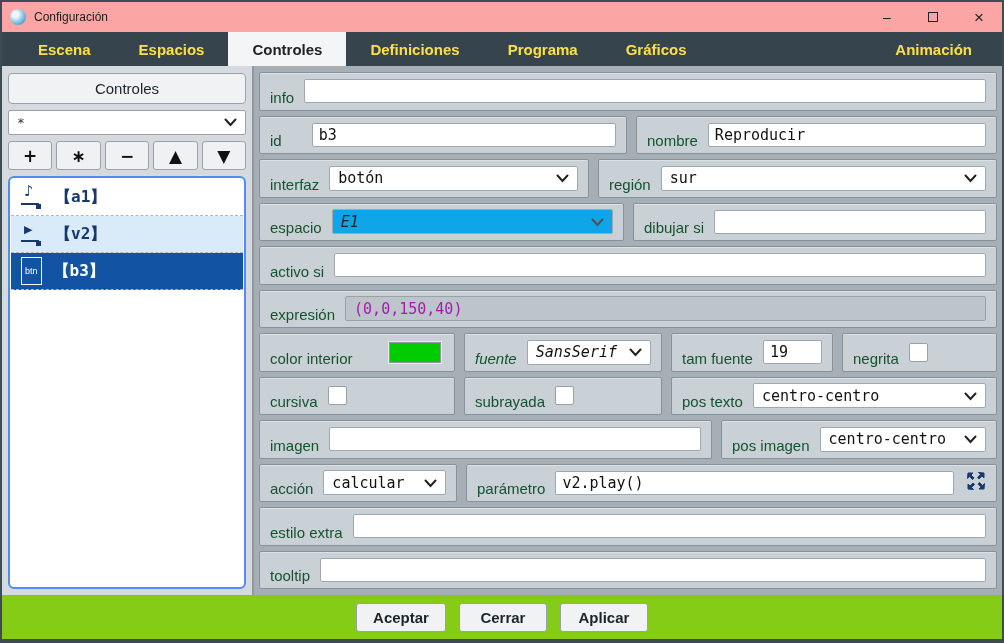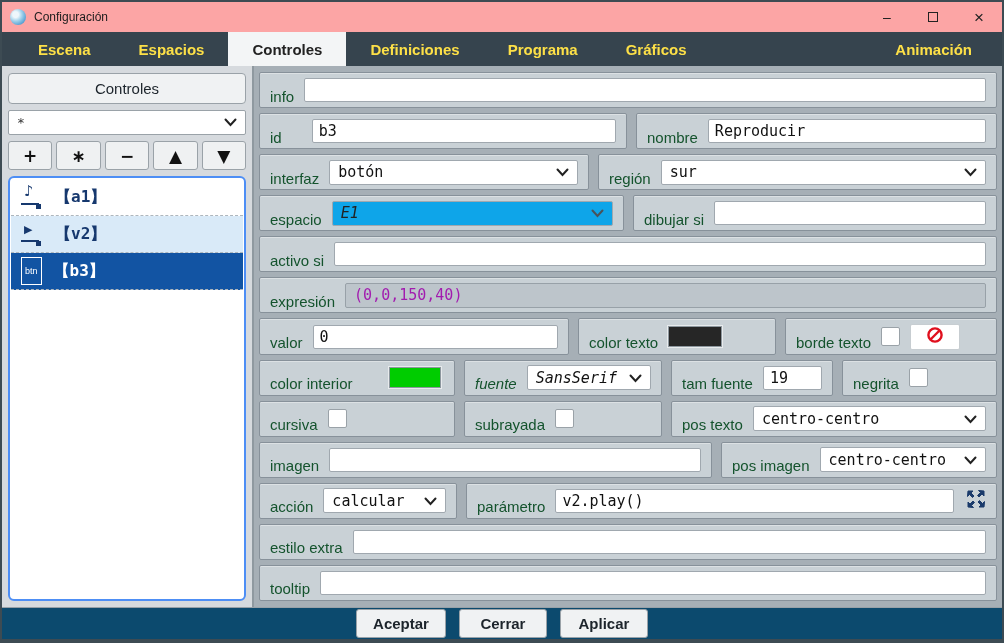--- a/index.html
+++ b/index.html
@@ -120,21 +120,21 @@
   .swatch.black { width:54px; background:#262626; }
   .swatch.green { width:52px; background:#00cc00; }
   .prohibit-btn {
     width:50px; height:26px; background:#fff; border:1px solid #c7cdd1; border-radius:2px;
     display:flex; align-items:center; justify-content:center; flex:0 0 auto;
   }
   .expand-btn { margin-left:2px; flex:0 0 auto; display:flex; align-items:center; }
 
   
   .footer {
-    flex:0 0 auto; height:32px; background:#0c4a6e; display:flex; align-items:center;
+    flex:0 0 auto; height:44px; background:#84cc16; display:flex; align-items:center;
     justify-content:center; gap:13px; border-top:1px solid #98a1a8;
   }
   .footer-btn {
     min-width:88px; height:29px; background:#f0f2f3; border:1px solid #9aa2a8; border-radius:3px;
     font-size:15px; font-weight:700; color:#1c242b; display:flex; align-items:center; justify-content:center;
     padding:0 16px; font-family:"Liberation Sans", sans-serif;
   }
 
   
   .w-id { flex:0 0 368px;gap:30px; }
@@ -291,42 +291,20 @@
         </div>
       </div>
 
       <div class="frow">
         <div class="gbox" style="flex:1">
           <label>expresión</label>
           <div class="valuebox">(0,0,150,40)</div>
         </div>
       </div>
 
-      <div class="frow">
-        <div class="gbox w-valor">
-          <label>valor</label>
-          <input class="tfield" value="0" style="">
-        </div>
-        <div class="gbox w-colortexto">
-          <label>color texto</label>
-          <span class="swatch black" style="background: rgb(38, 38, 38);"></span>
-        </div>
-        <div class="gbox" style="flex:1">
-          <label>borde texto</label>
-          <span class="checkbox"></span>
-          <span class="prohibit-btn">
-            <span>
-              <svg width="18" height="18" viewBox="0 0 18 18">
-                  <circle cx="9" cy="9" r="6.6" stroke="#e0101e" stroke-width="2.4" fill="none"></circle>
-                  <line x1="13.5" y1="4.5" x2="4.5" y2="13.5" stroke="#e0101e" stroke-width="2.4"></line>
-                </svg>
-            </span>
-          </span>
-        </div>
-      </div>
 
       <div class="frow">
         <div class="gbox w-colorint">
           <label>color interior</label>
           <span class="swatch green" style="background: rgb(0, 204, 0);"></span>
         </div>
         <div class="gbox w-fuente">
           <label>fuente</label>
           <div class="selectbox">
             <span>SansSerif</span>

